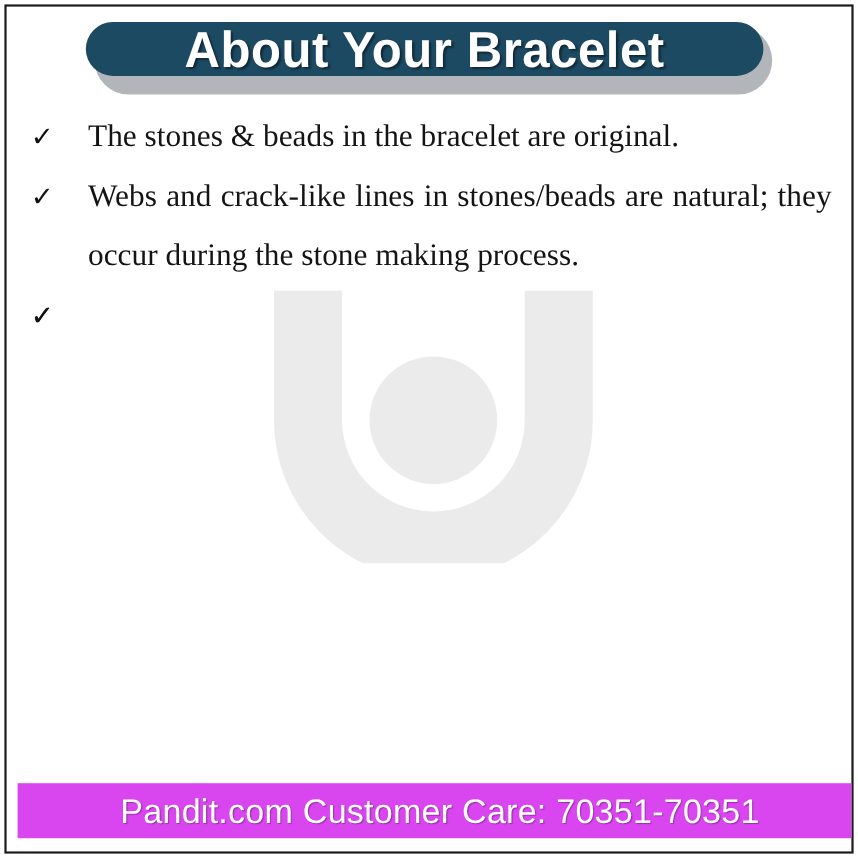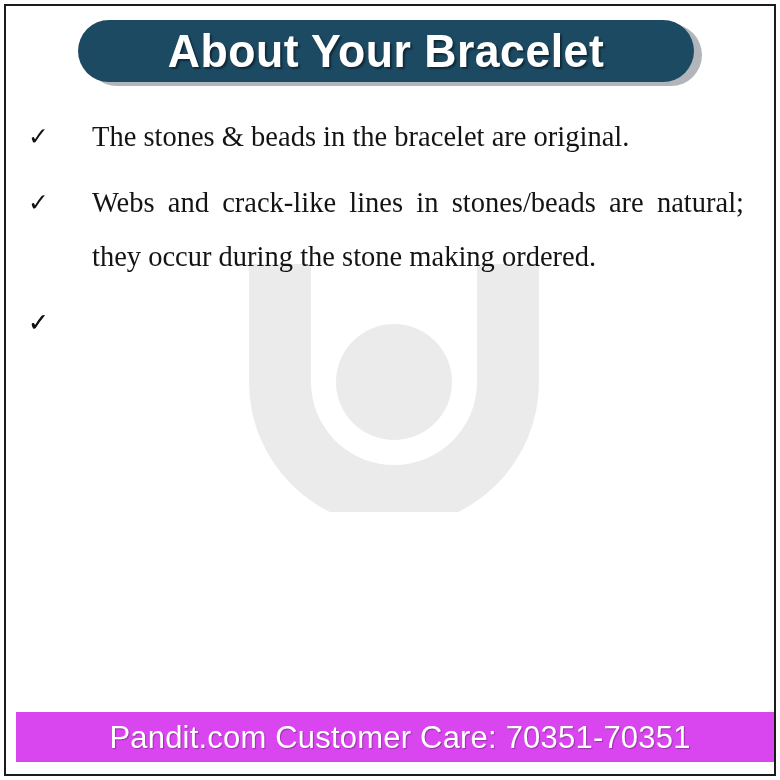--- a/index.html
+++ b/index.html
@@ -54,21 +54,21 @@
     width: 616px;
     height: 62px;
     border-radius: 31px;
     background: #b2b6ba;
   }
   #pill {
     position: absolute;
     left: 72px;
     top: 14px;
     width: 616px;
-    height: 62px;
+    height: 49px;
     border-radius: 31px;
     background: #1d4a63;
     display: flex;
     align-items: center;
     justify-content: center;
   }
   #pill-title {
     font-family: "Liberation Sans Narrow", "Liberation Sans", "DejaVu Sans", sans-serif;
     font-weight: bold;
     font-size: 46px;
@@ -105,21 +105,21 @@
     color: #111111;
     text-align: left;
   }
   .btext {
     font-family: "Liberation Serif", "DejaVu Serif", serif;
     font-size: 28.5px;
     line-height: 54px;
     color: #141414;
     text-align: justify;
     text-justify: inter-word;
-    margin: 12px;
+    margin: 0;
   }
   .btext.nojust { text-align: left; }
 
   
   #footer {
     position: absolute;
     left: 10px;
     bottom: 12px;
     width: 768px;
     height: 50px;
@@ -159,21 +159,21 @@
 
   <div id="list">
 
     <div class="bullet">
       <span class="tick">✓</span>
       <p class="btext nojust">The stones &amp; beads in the bracelet are original.</p>
     </div>
 
     <div class="bullet">
       <span class="tick">✓</span>
-      <p class="btext">Webs and crack-like lines in stones/beads are natural; they occur during the stone making ordered.</p>
+      <p class="btext">Webs and crack-like lines in stones/beads are natural; they occur during the stone making process.</p>
     </div>
 
     <div class="bullet">
       <span class="tick">✓</span>
     </div>
 
     <div class="bullet">
       <span class="tick">✓</span>
     </div>
 

